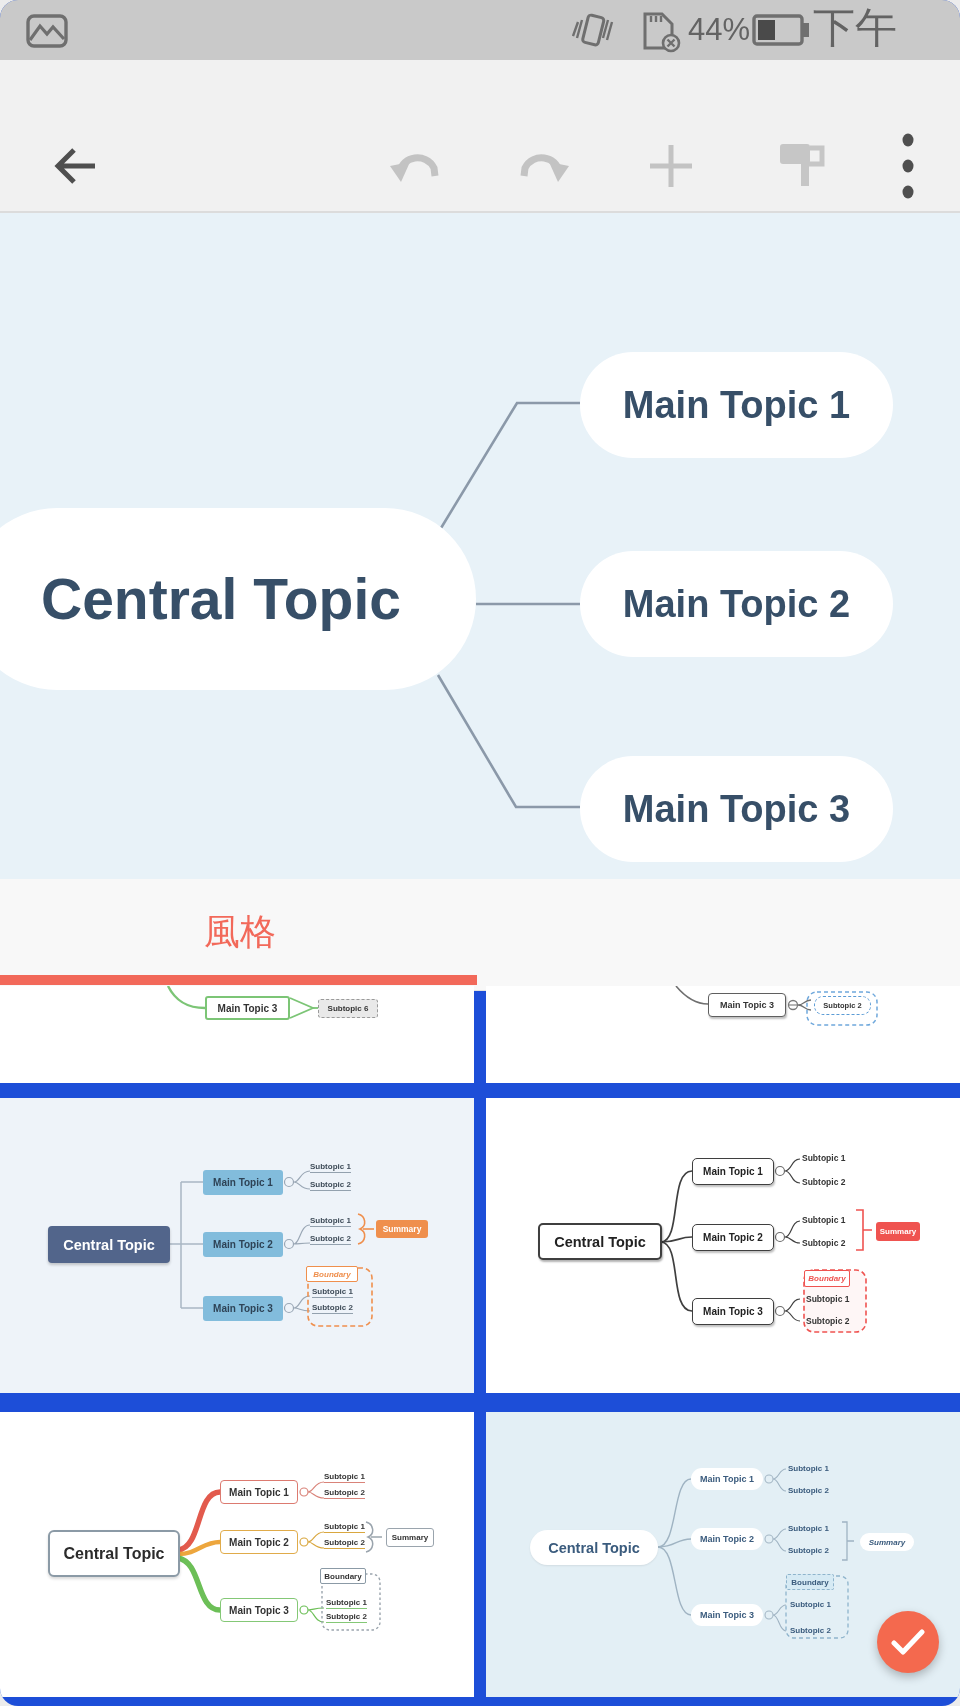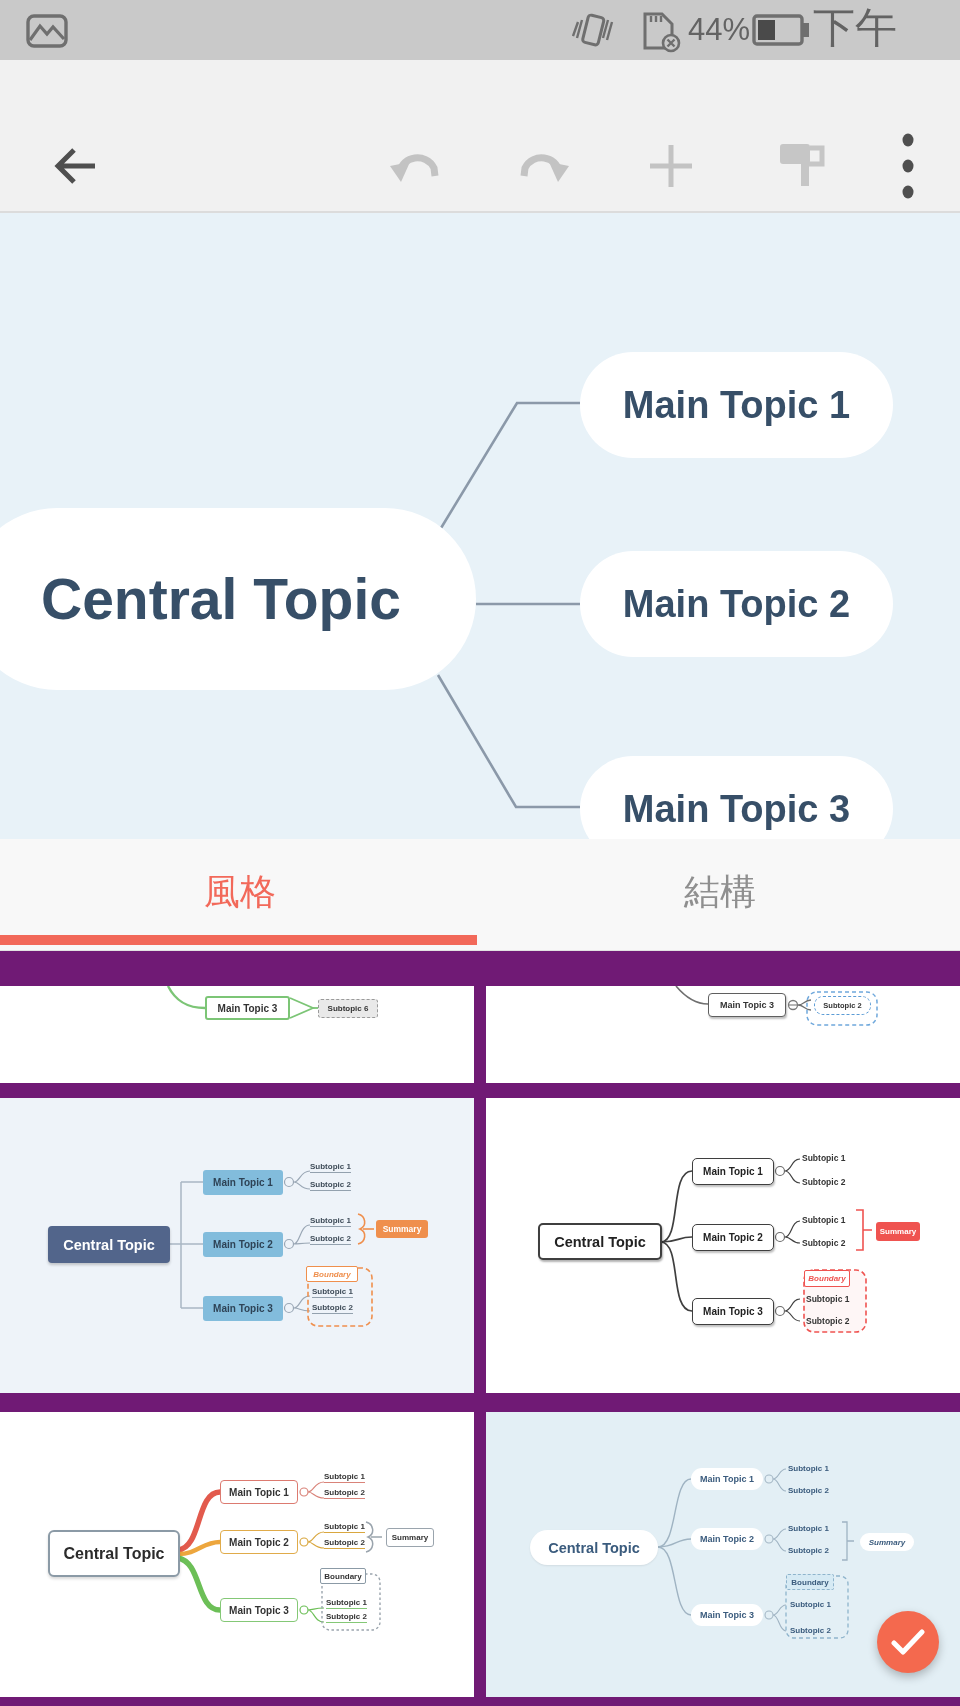--- a/index.html
+++ b/index.html
@@ -1,28 +1,28 @@
 <!DOCTYPE html>
 <html><head>
 <meta charset="utf-8">
 <style>
   html,body{margin:0;padding:0;background:#ececec;font-family:"Liberation Sans","DejaVu Sans",sans-serif;}
-  #screen{position:relative;width:960px;height:1706px;overflow:hidden;background:#701a75;}
+  #screen{position:relative;width:960px;height:1706px;overflow:hidden;background:#1d4ed8;border-radius:18px;}
   .abs{position:absolute;box-sizing:border-box;}
   
   #statusbar{left:0;top:0;width:960px;height:60px;background:#c9c9c9;}
   #statusbar .txt{color:#636363;font-weight:400;}
   
   #toolbar{left:0;top:60px;width:960px;height:153px;background:#f1f1f1;border-bottom:2px solid #dcdcdc;}
   .tool{position:absolute;top:106px;width:56px;height:56px;margin-left:-28px;margin-top:-28px;display:flex;align-items:center;justify-content:center;}
   
   #canvas{left:0;top:213px;width:960px;height:666px;background:#e8f2f8;overflow:hidden;}
   .capsule{position:absolute;background:#ffffff;display:flex;align-items:center;justify-content:center;color:#374f68;font-weight:bold;white-space:nowrap;}
   
-  #tabbar{left:0;top:839px;width:960px;height:112px;background:#f8f8f8;border-bottom:1px solid #e2e2e2;}
+  #tabbar{left:0;top:879px;width:960px;height:112px;background:#f8f8f8;border-bottom:1px solid #e2e2e2;}
   .tab{position:absolute;top:0;width:480px;height:106px;display:flex;align-items:center;justify-content:center;font-size:36px;}
   #tab-indicator{position:absolute;left:0;top:96px;width:477px;height:10px;background:#f2695a;}
   
   .card{position:absolute;overflow:hidden;background:#fff;}
   .mini-box{position:absolute;display:flex;align-items:center;justify-content:center;background:#fff;box-sizing:border-box;white-space:nowrap;color:#333;font-weight:bold;}
   .mini-txt{position:absolute;white-space:nowrap;font-weight:bold;color:#3f4c59;}
   .card svg{position:absolute;left:0;top:0;}
   
   #fab{left:877px;top:1611px;width:62px;height:62px;border-radius:50%;background:#f4694e;display:flex;align-items:center;justify-content:center;box-shadow:0 4px 10px rgba(0,0,0,.25);}
 </style>
@@ -113,23 +113,20 @@
       <span>Main Topic 2</span>
     </div>
     <div class="capsule" style="left:580px;top:543px;width:313px;height:106px;border-radius:53px;font-size:38px">
       <span>Main Topic 3</span>
     </div>
   </div>
 
   <div class="abs" id="tabbar">
     <div class="tab" style="left:0;color:#f2695a">
       <span>風格</span>
-    </div>
-    <div class="tab" style="left:480px;color:#8f8f8f">
-      <span>結構</span>
     </div>
     <div id="tab-indicator"></div>
   </div>
 
   <div class="card" style="left:0;top:986px;width:474px;height:97px">
     <svg width="474" height="97">
       <path d="M168,0 C176,16 188,22 205,22" fill="none" stroke="#7cc576" stroke-width="2.4"></path>
       <path d="M290,12 L313,22 L290,32" fill="none" stroke="#7cc576" stroke-width="1.8"></path>
       <path d="M313,22 h5" stroke="#7cc576" stroke-width="1.8"></path>
     </svg>

